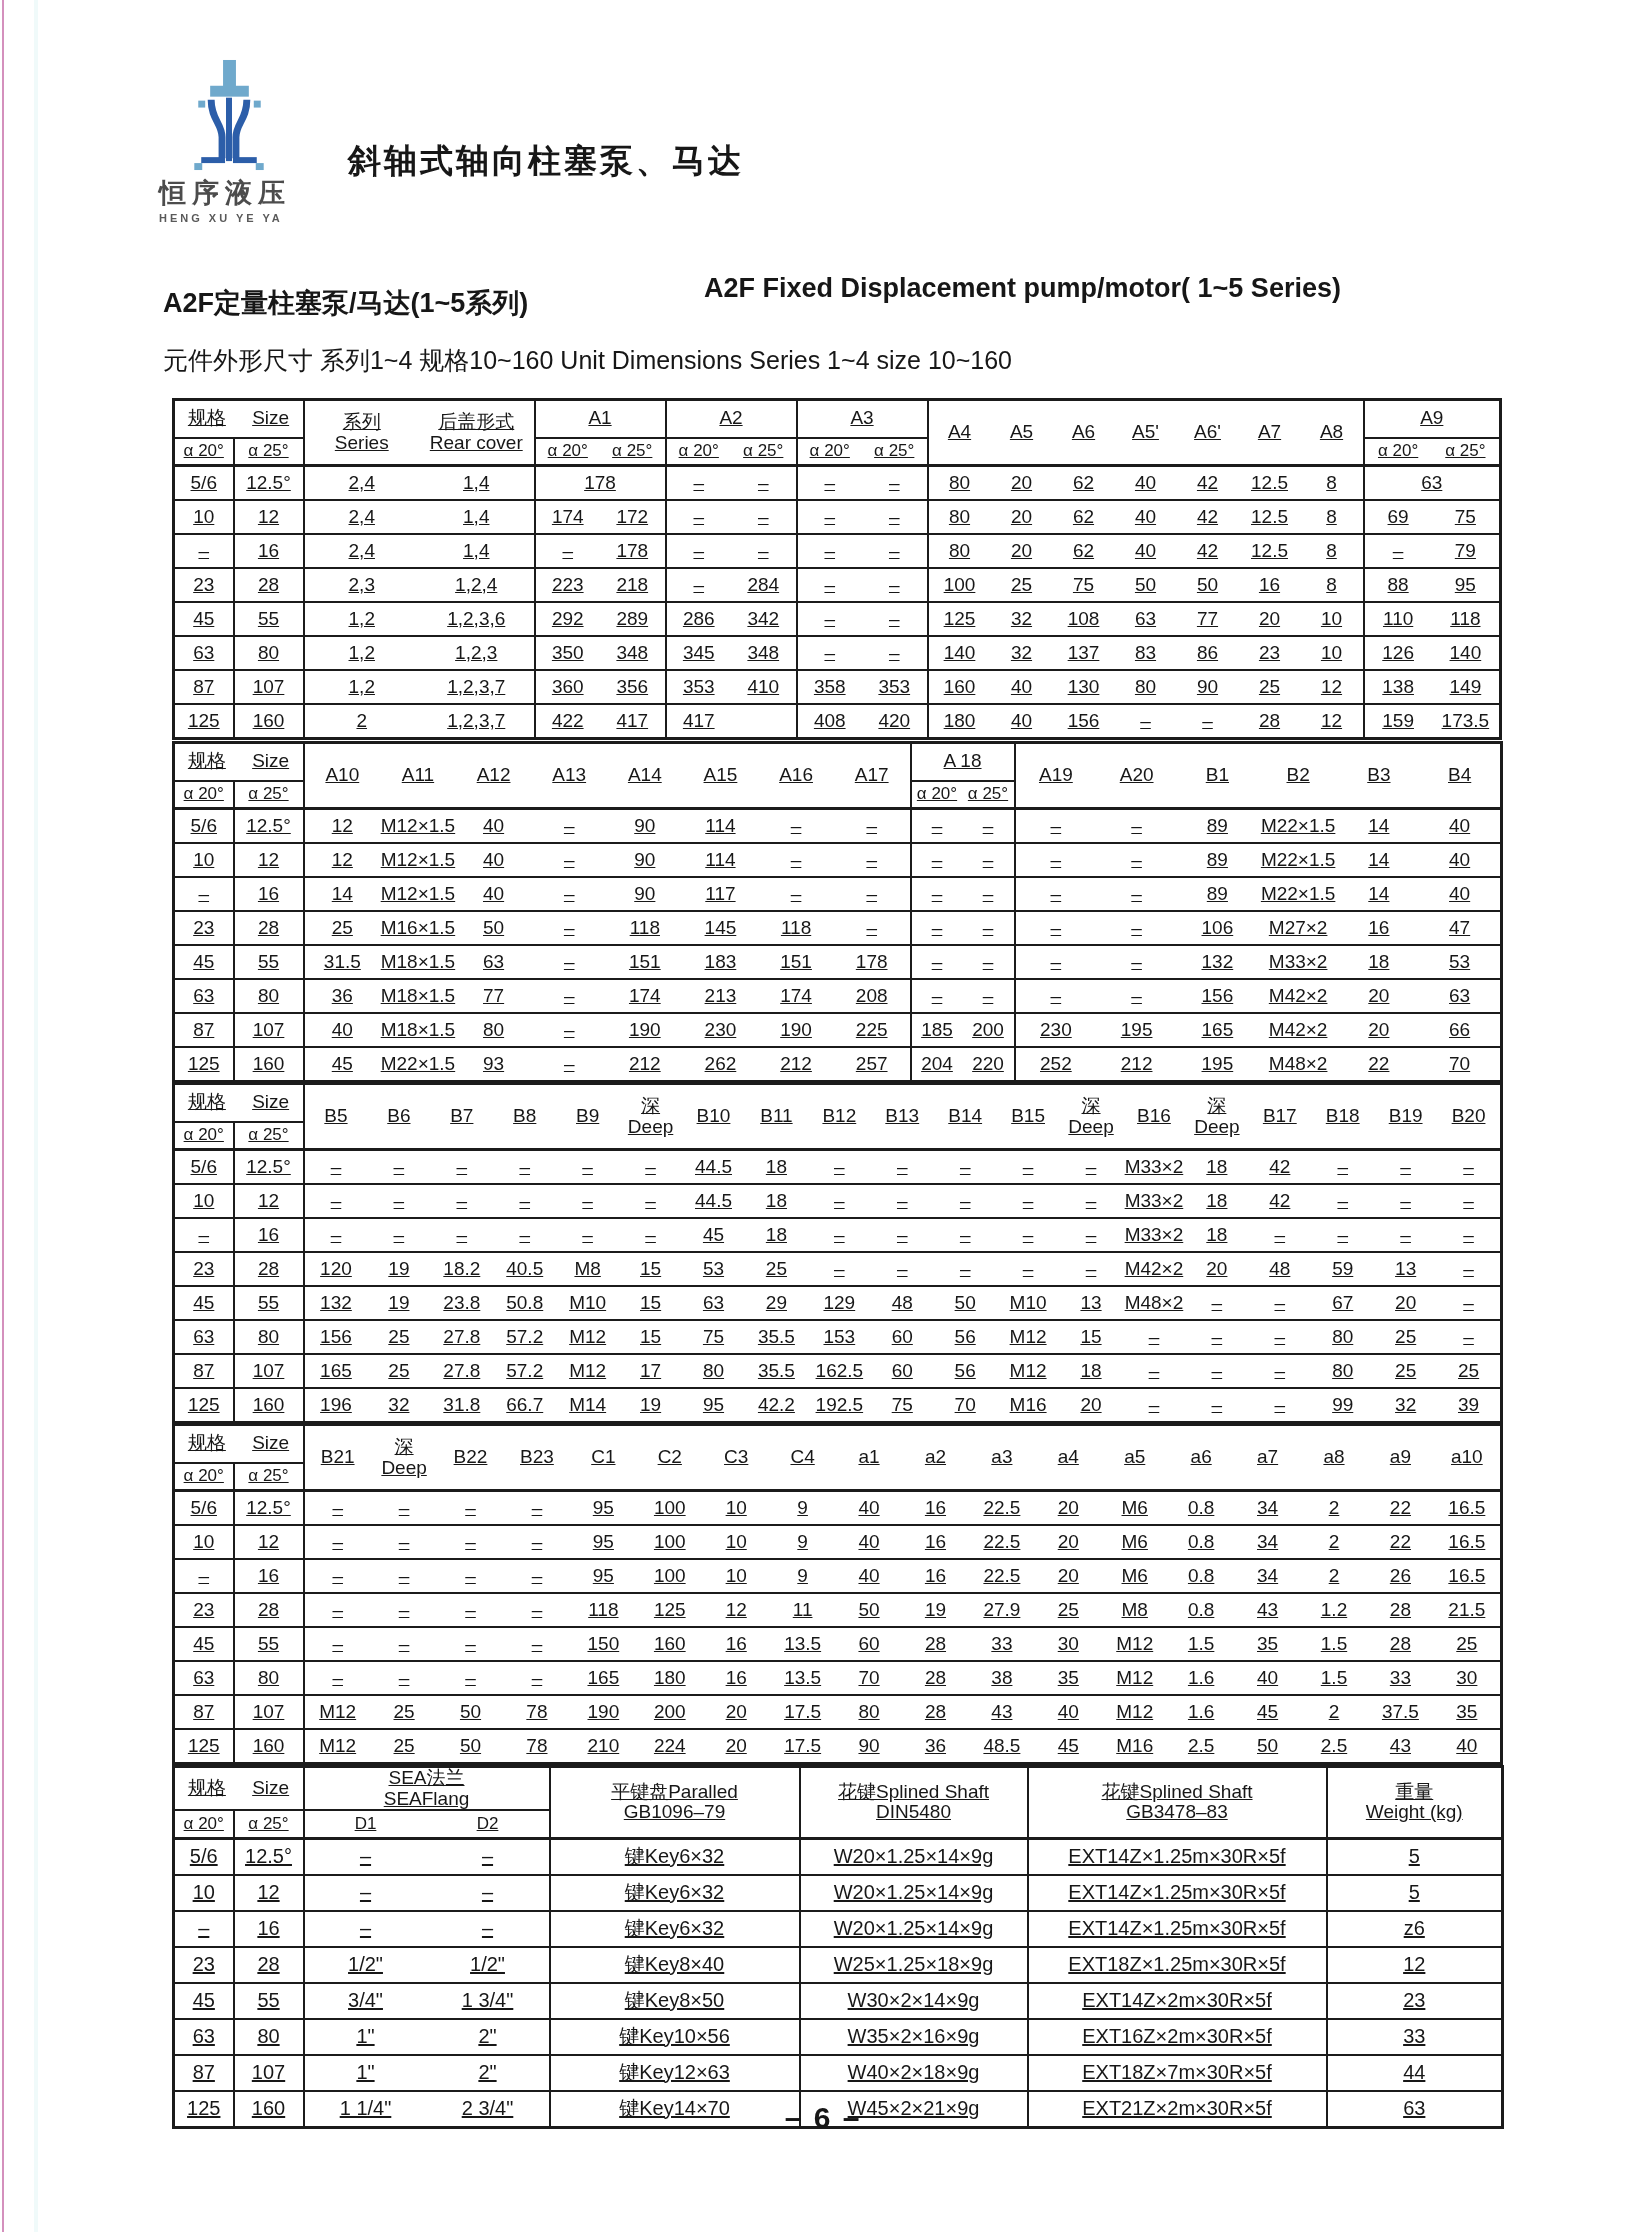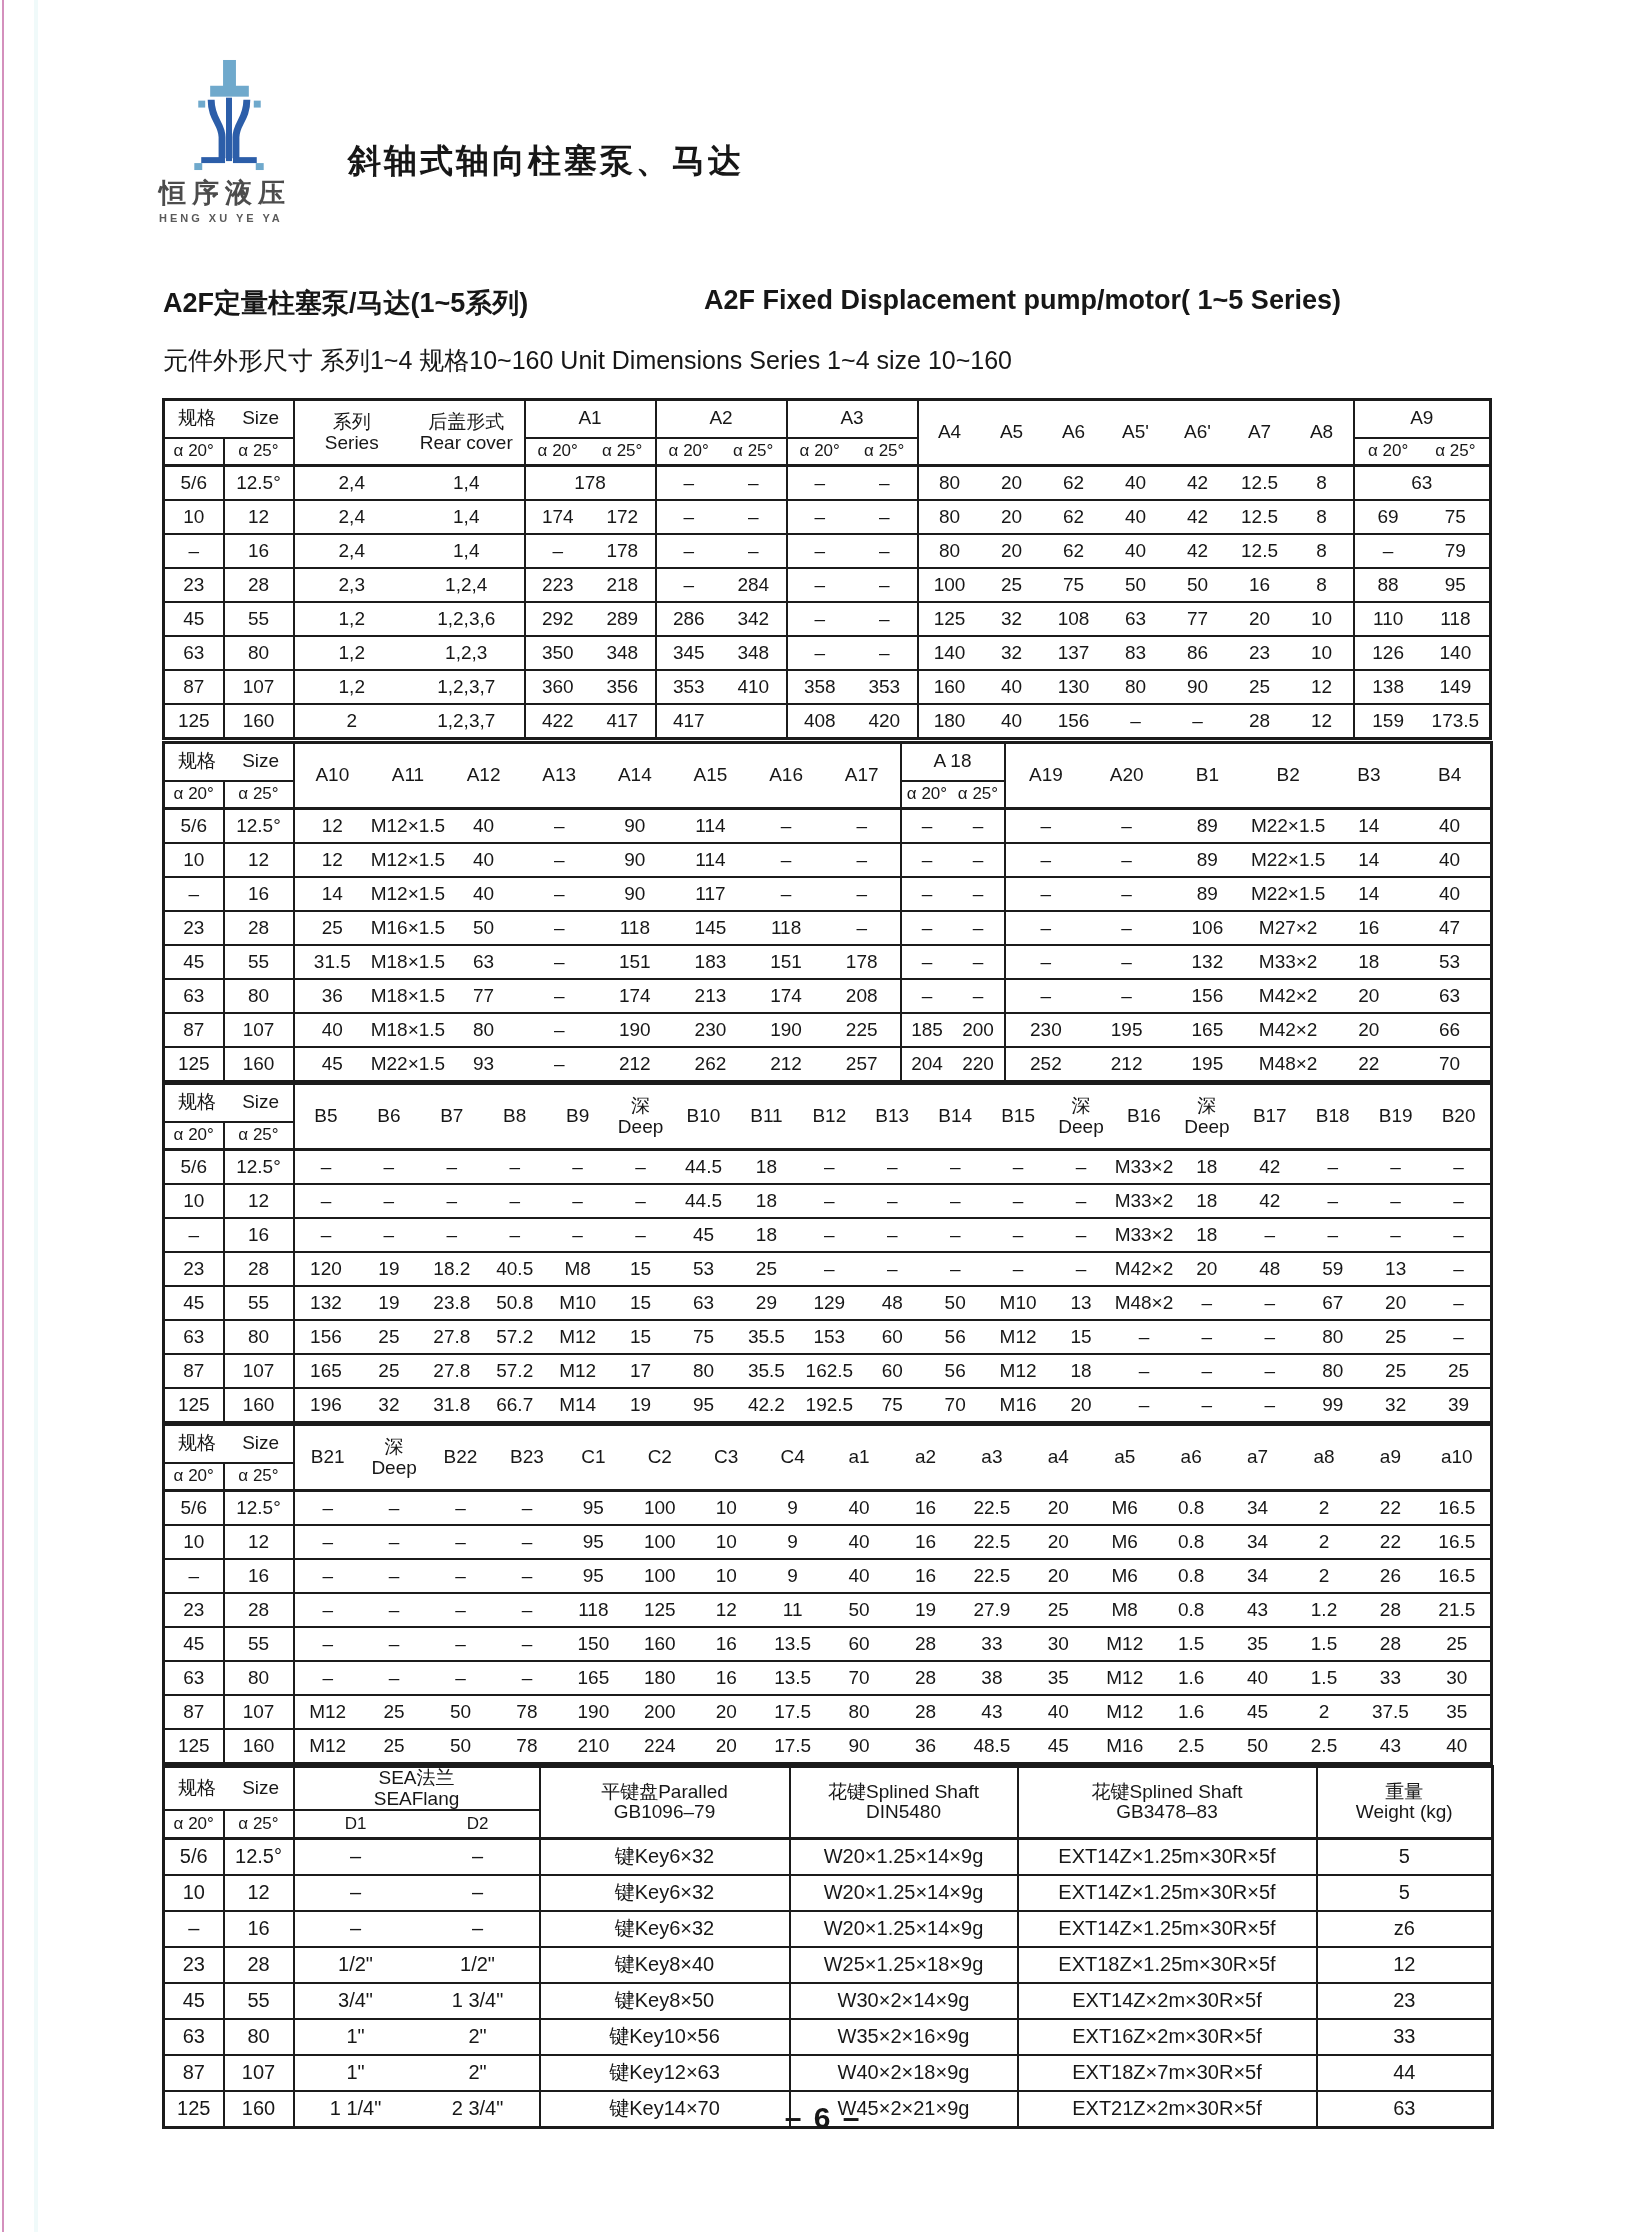--- a/index.html
+++ b/index.html
@@ -12,24 +12,24 @@
   .edge-pink{position:absolute;left:2px;top:0;width:2px;height:2233px;background:#d490bd;}
   .edge-cyan{position:absolute;left:34px;top:0;width:4px;height:2233px;background:#f0fafa;}
 
   .logo{position:absolute;left:159px;top:58px;width:139px;}
   .logo svg{display:block;margin:0 auto;}
   .logo-cn{font-size:27px;font-weight:bold;color:#4c4c4c;letter-spacing:6px;margin-top:2px;white-space:nowrap;}
   .logo-en{font-size:11px;font-weight:bold;color:#5a5a5a;letter-spacing:3px;margin-top:1px;white-space:nowrap;}
 
   .main-title{position:absolute;left:348px;top:139px;font-size:33px;font-weight:bold;letter-spacing:3px;white-space:nowrap;}
   .sec-cn{position:absolute;left:163px;top:273px;font-size:27px;font-weight:bold;white-space:nowrap;margin-top:12px;}
-  .sec-en{position:absolute;left:704px;top:273px;font-size:27px;font-weight:bold;white-space:nowrap;margin-top:12px;}
+  .sec-en{position:absolute;left:704px;top:273px;font-size:27px;font-weight:bold;white-space:nowrap;}
   .subtitle{position:absolute;left:163px;top:344px;font-size:25px;font-weight:normal;white-space:nowrap;}
 
-  .tbl-host{position:absolute;left:162px;width:1327px;}
+  .tbl-host{position:absolute;left:172px;width:1327px;text-decoration:underline;}
   #t0{top:398px}#t1{top:741px}#t2{top:1082px}#t3{top:1423px}#t4{top:1765px}
 
   table.dim{border-collapse:collapse;table-layout:fixed;width:1327px;border:3px solid #1b1b1b;}
   .dim th,.dim td{border:2px solid #1b1b1b;padding:0;font-weight:400;overflow:hidden;}
   .dim thead tr:first-child{height:38px;}
   .dim thead tr+tr{height:28px;}
   .dim thead tr+tr th{font-size:17px;border-bottom:3px solid #1b1b1b;}
   .dim thead th[rowspan]{border-bottom:3px solid #1b1b1b;}
   .dim th{font-size:19px;}
   .dim td{font-size:19px;height:32px;}

